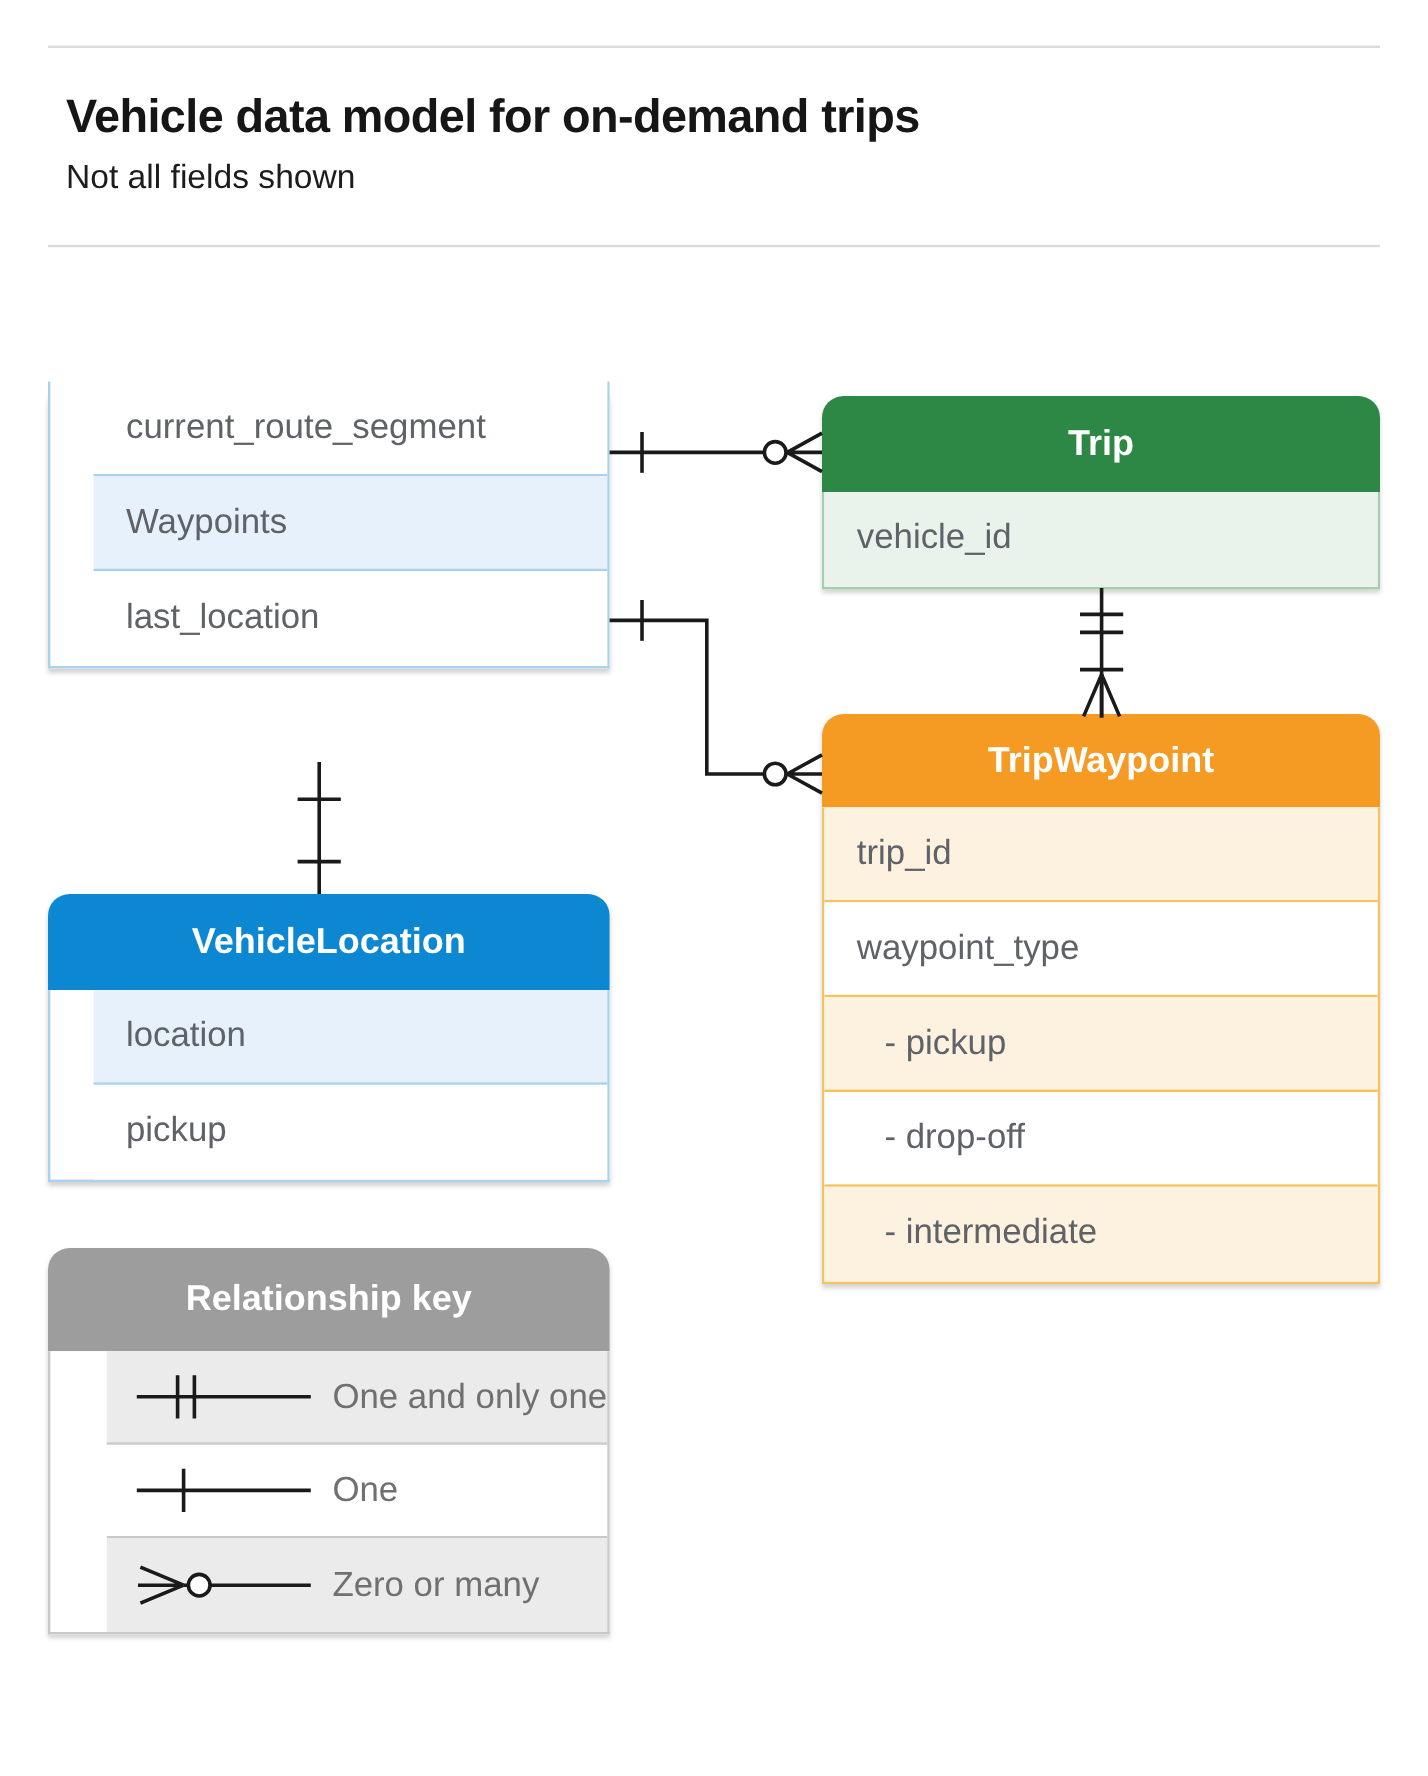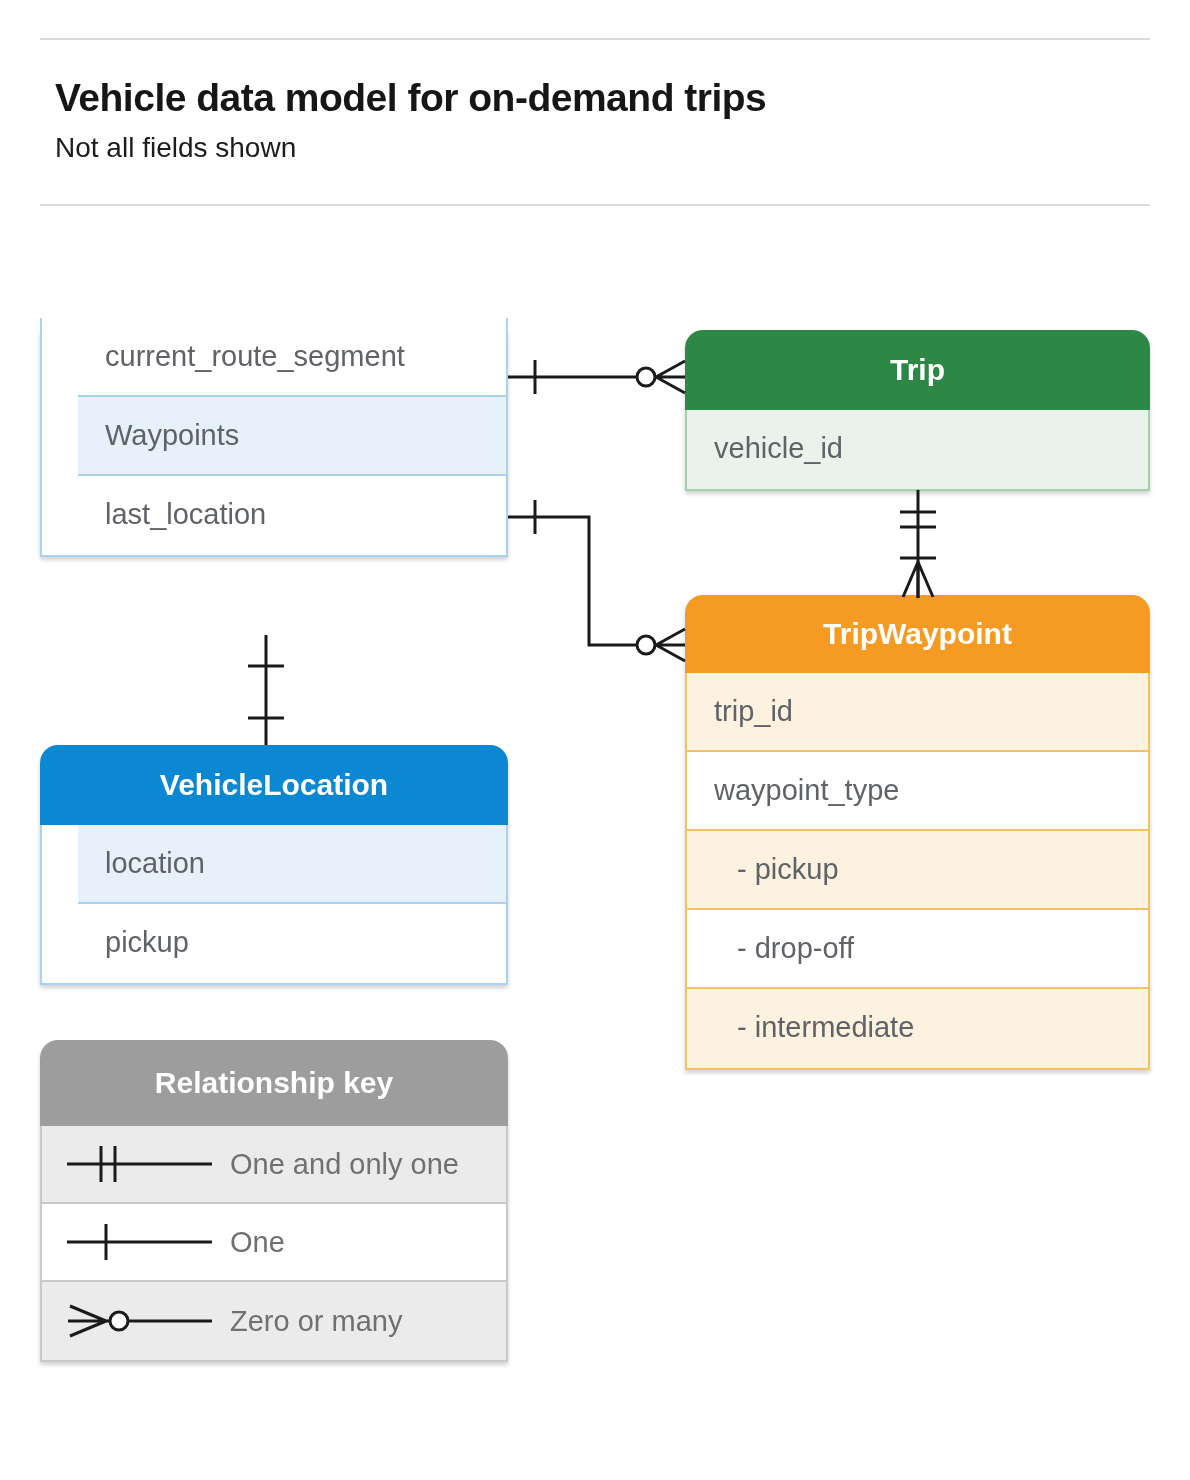--- a/index.html
+++ b/index.html
@@ -37,21 +37,21 @@
   .green .tbody{border-color:var(--green-border);}
   .green .trow{border-bottom-color:var(--green-border);}
   .green .trow.alt{background:var(--green-tint);}
 
   .orange .thead{background:var(--orange);}
   .orange .tbody{border-color:var(--orange-border);}
   .orange .trow{border-bottom-color:var(--orange-border);}
   .orange .trow.alt{background:var(--orange-tint);}
 
   .graykey .thead{background:var(--gray);height:86px;line-height:86px;}
-  .graykey .tbody{border-color:var(--gray-border);}
+  .graykey .tbody{border-color:var(--gray-border);padding-left:47px;}
   .graykey .trow{border-bottom-color:var(--gray-border);height:78px;display:flex;align-items:center;padding-left:22px;color:var(--key-text);}
   .graykey .trow.alt{background:var(--gray-tint);}
   .key-label{margin-left:14px;font-size:29px;color:var(--key-text);}
   .key-symbol{flex:0 0 auto;}
 
   .overlay{position:absolute;left:0;top:0;width:1190px;height:1480px;pointer-events:none;}
   .overlay *{vector-effect:non-scaling-stroke;}
 </style>
 </head>
 <body>

